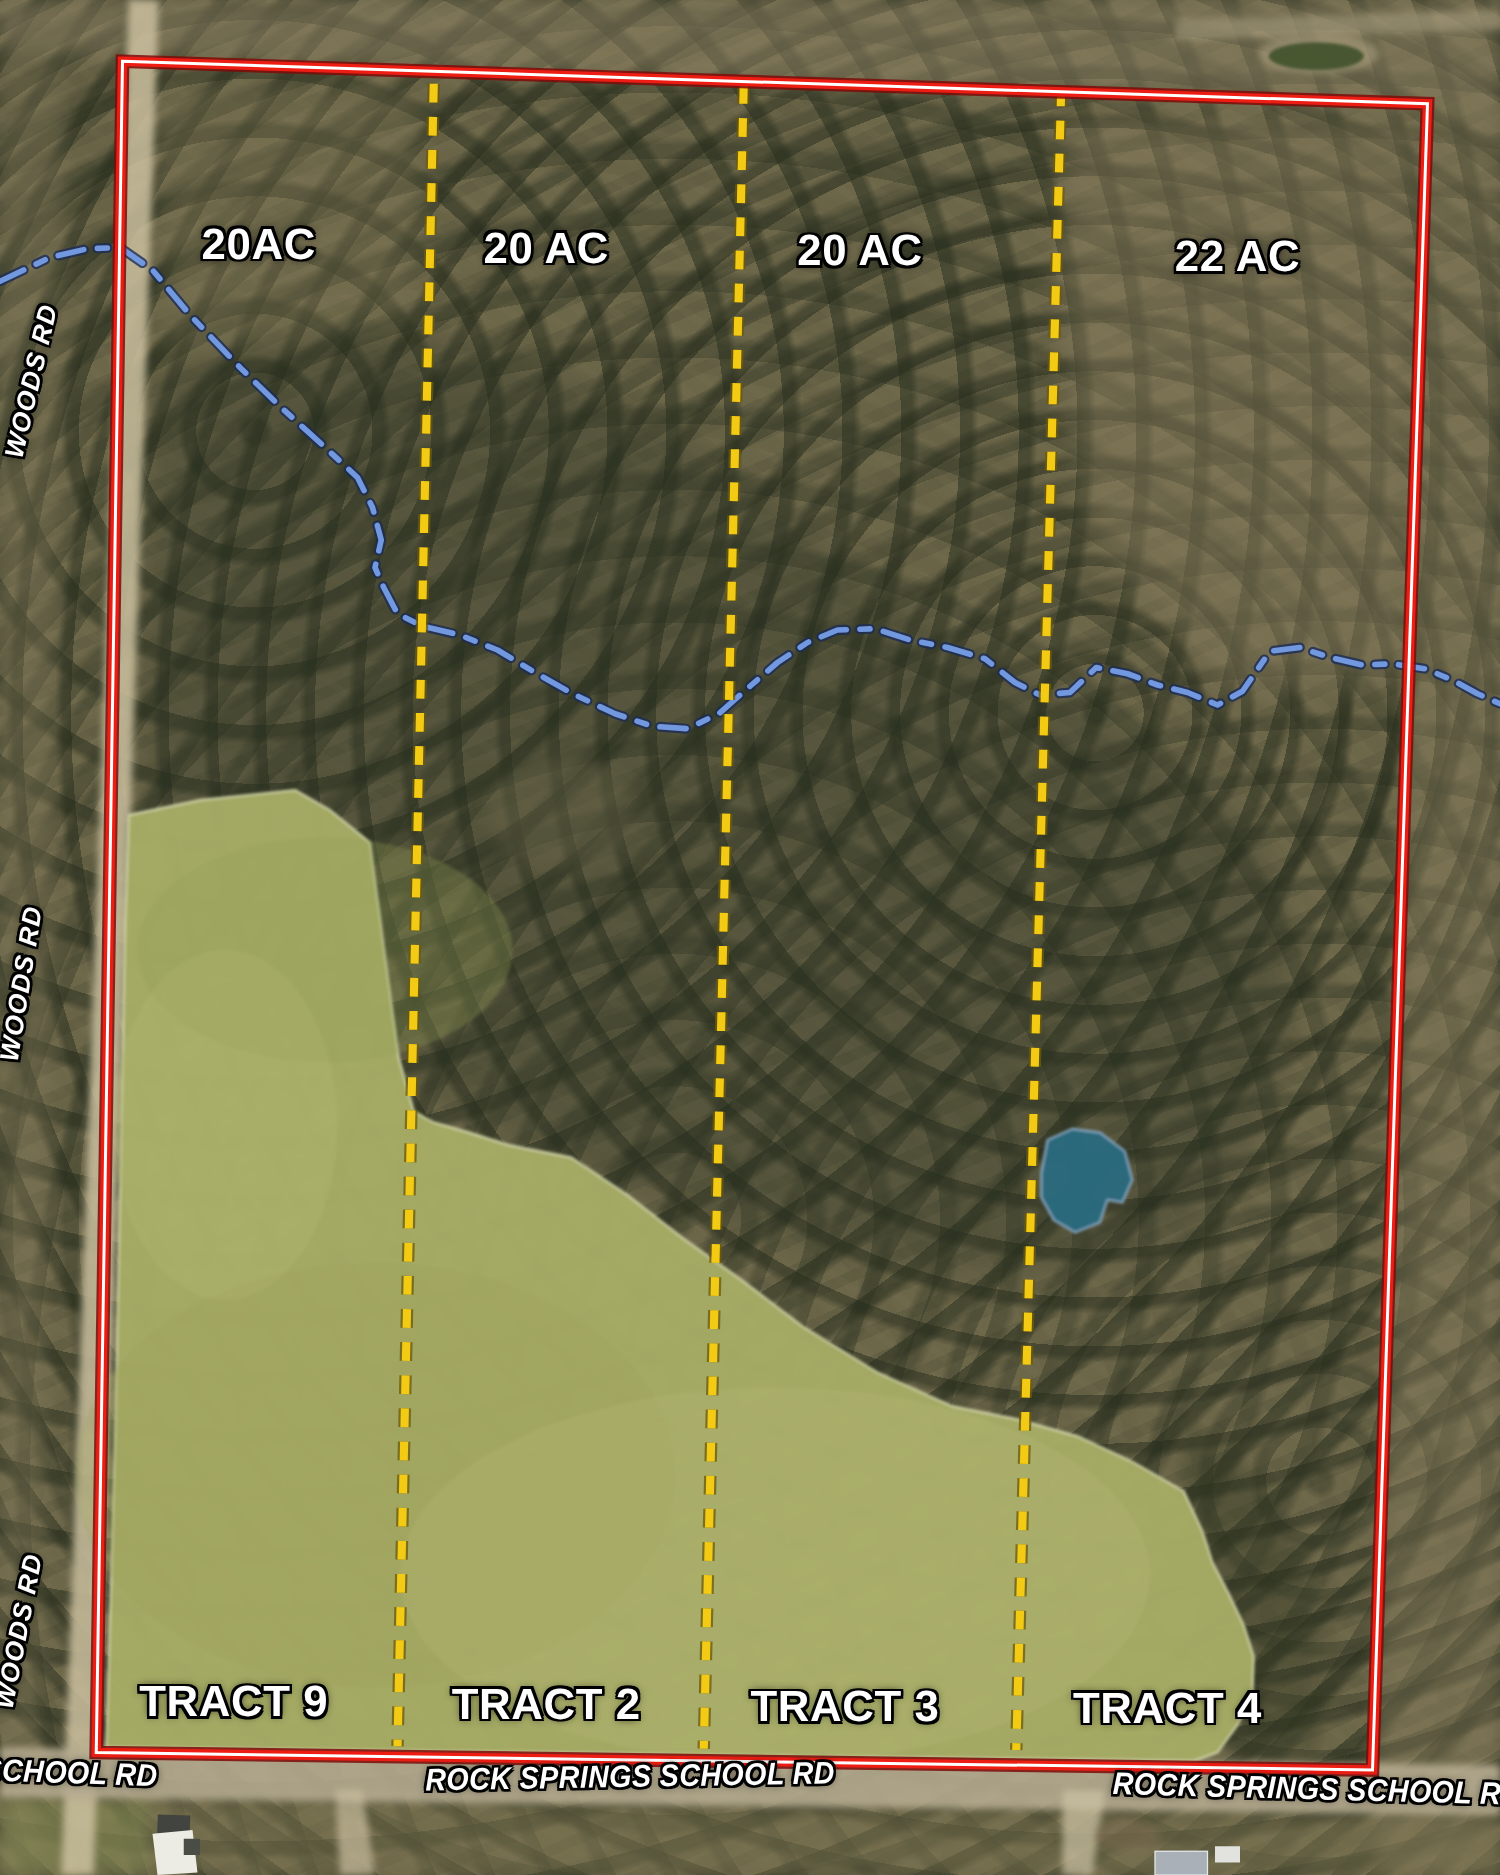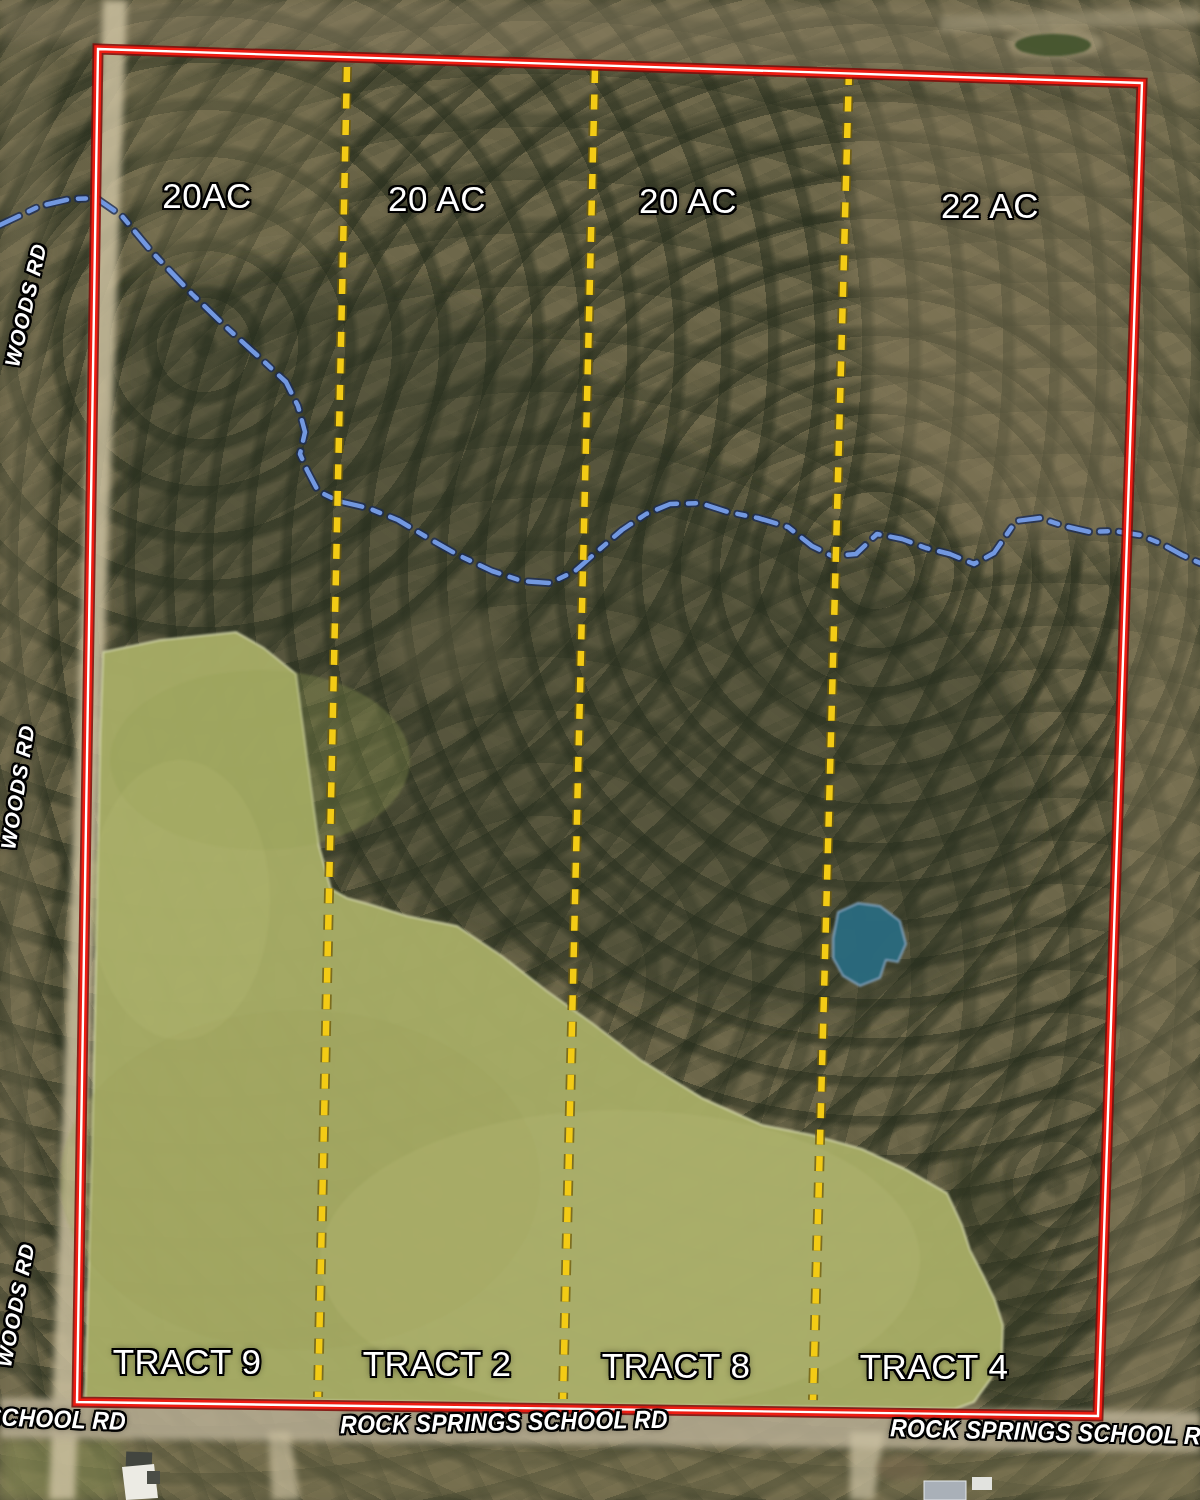--- a/index.html
+++ b/index.html
@@ -15,21 +15,21 @@
       repeating-radial-gradient(circle at 17% 23%, rgba(39,46,29,.50) 0 9px,  rgba(39,46,29,0) 15px 47px),
       repeating-radial-gradient(circle at 73% 38%, rgba(33,40,25,.45) 0 7px,  rgba(33,40,25,0) 13px 39px),
       repeating-radial-gradient(circle at 45% 65%, rgba(52,57,38,.40) 0 11px, rgba(52,57,38,0) 18px 53px),
       repeating-radial-gradient(circle at 88% 79%, rgba(44,50,33,.35) 0 8px,  rgba(44,50,33,0) 14px 43px),
       repeating-radial-gradient(circle at 31% 84%, rgba(97,92,64,.35) 0 10px, rgba(97,92,64,0) 16px 49px),
       repeating-linear-gradient(37deg,  rgba(122,113,82,.16) 0 6px, rgba(122,113,82,0) 6px 17px),
       repeating-linear-gradient(-24deg, rgba(58,62,42,.20)  0 9px, rgba(58,62,42,0)  9px 23px);
   }
   svg.overlay{position:absolute;left:0;top:0;}
   .lbl{
-    position:absolute;white-space:nowrap;color:#fff;font-weight:400;
+    position:absolute;white-space:nowrap;color:#fff;font-weight:700;
     transform:translate(-50%,-50%);
     text-shadow:
       -2px -2px 0 #000, 2px -2px 0 #000, -2px 2px 0 #000, 2px 2px 0 #000,
       -2px 0 0 #000, 2px 0 0 #000, 0 -2px 0 #000, 0 2px 0 #000,
       0 0 7px rgba(0,0,0,.85);
   }
   .ac,.tract{font-size:35px;letter-spacing:.5px;}
   .woods{
     font-size:21px;font-style:italic;font-weight:800;letter-spacing:1px;
   }
@@ -137,21 +137,21 @@
     </g>
   </svg>
 
   <div class="lbl ac" style="left:207px;top:196px;">20AC</div>
   <div class="lbl ac" style="left:437px;top:199px;">20 AC</div>
   <div class="lbl ac" style="left:688px;top:201px;">20 AC</div>
   <div class="lbl ac" style="left:990px;top:206px;">22 AC</div>
 
   <div class="lbl tract" style="left:187px;top:1362px;">TRACT 9</div>
   <div class="lbl tract" style="left:437px;top:1364px;text-align:center;">TRACT 2</div>
-  <div class="lbl tract" style="left:676px;top:1366px;">TRACT 8</div>
+  <div class="lbl tract" style="left:676px;top:1366px;">TRACT 3</div>
   <div class="lbl tract" style="left:934px;top:1367px;text-align:center;">TRACT 4</div>
 
   <div class="lbl woods" style="left:26px;top:305px;transform:translate(-50%,-50%) rotate(-77deg);">WOODS RD</div>
   <div class="lbl woods" style="left:18px;top:787px;transform:translate(-50%,-50%) rotate(-81deg);">WOODS RD</div>
   <div class="lbl woods" style="left:16px;top:1305px;transform:translate(-50%,-50%) rotate(-79deg);">WOODS RD</div>
 
   <div class="lbl school" style="left:56px;top:1419px;transform:translate(-50%,-50%) rotate(2deg) scaleX(.92);">SCHOOL RD</div>
   <div class="lbl school" style="left:504px;top:1422px;transform:translate(-50%,-50%) rotate(-1deg) scaleX(.92);">ROCK SPRINGS SCHOOL RD</div>
   <div class="lbl school" style="left:1054px;top:1432px;transform:translate(-50%,-50%) rotate(1.5deg) scaleX(.92);">ROCK SPRINGS SCHOOL RD</div>
 

